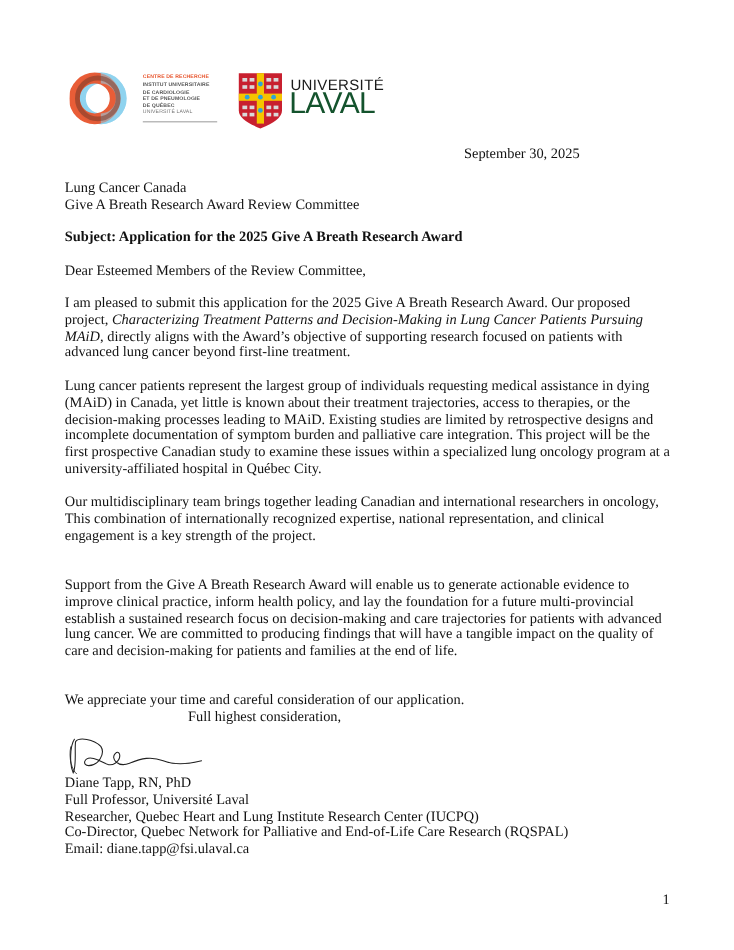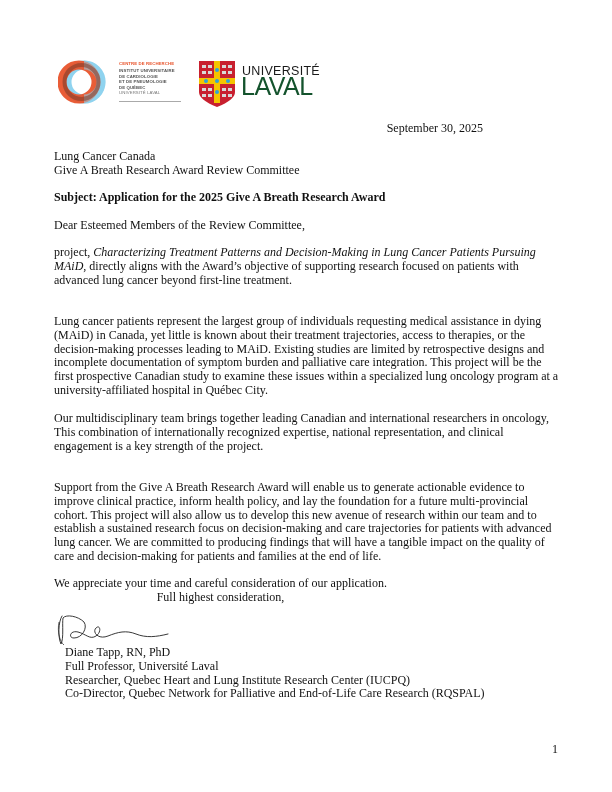--- a/index.html
+++ b/index.html
@@ -30,21 +30,21 @@
   .subject { left: 54px; top: 191px; font-weight: bold; }
   .salutation { left: 54px; top: 219px; }
   .para { position: absolute; left: 54px; width: 512px; font-size: 12px; line-height: 13.8px; }
   .para .ln { display: block; white-space: nowrap; }
   .p1 { top: 246px; }
   .p2 { top: 315px; }
   .p3 { top: 412px; }
   .p4 { top: 481px; }
   .closing { left: 54px; top: 577px; text-align: center; }
   .signature { position: absolute; left: 56px; top: 612px; width: 115px; height: 36px; }
-  .sigblock { left: 54px; top: 646px; margin-left: 11px; }
+  .sigblock { left: 54px; top: 646px; }
   .pagenum { position: absolute; left: 552px; top: 742px; font-size: 12px; }
   em { font-style: italic; text-align: center; }
 </style>
 </head>
 <body>
 
 <div class="page">
 
   <div class="logo-crc">
     <svg class="rings" viewBox="0 0 48 48">
@@ -103,20 +103,21 @@
 
   <div class="text addr">
     <div>Lung Cancer Canada</div>
     <div>Give A Breath Research Award Review Committee</div>
   </div>
 
   <div class="text subject">Subject: Application for the 2025 Give A Breath Research Award</div>
   <div class="text salutation">Dear Esteemed Members of the Review Committee,</div>
 
   <div class="para p1">
+    <span class="ln">I am pleased to submit this application for the 2025 Give A Breath Research Award. Our proposed</span>
     <span class="ln"><span>project, </span><em>Characterizing Treatment Patterns and Decision-Making in Lung Cancer Patients Pursuing</em></span>
     <span class="ln"><em>MAiD</em><span>, directly aligns with the Award’s objective of supporting research focused on patients with</span></span>
     <span class="ln">advanced lung cancer beyond first-line treatment.</span>
   </div>
 
   <div class="para p2">
     <span class="ln">Lung cancer patients represent the largest group of individuals requesting medical assistance in dying</span>
     <span class="ln">(MAiD) in Canada, yet little is known about their treatment trajectories, access to therapies, or the</span>
     <span class="ln">decision-making processes leading to MAiD. Existing studies are limited by retrospective designs and</span>
     <span class="ln">incomplete documentation of symptom burden and palliative care integration. This project will be the</span>
@@ -126,37 +127,37 @@
 
   <div class="para p3">
     <span class="ln">Our multidisciplinary team brings together leading Canadian and international researchers in oncology,</span>
     <span class="ln">This combination of internationally recognized expertise, national representation, and clinical</span>
     <span class="ln">engagement is a key strength of the project.</span>
   </div>
 
   <div class="para p4">
     <span class="ln">Support from the Give A Breath Research Award will enable us to generate actionable evidence to</span>
     <span class="ln">improve clinical practice, inform health policy, and lay the foundation for a future multi-provincial</span>
-    <span class="ln">cohort. This project will also allow us to develop this new avenue of research within our team and to</span>
     <span class="ln">establish a sustained research focus on decision-making and care trajectories for patients with advanced</span>
     <span class="ln">lung cancer. We are committed to producing findings that will have a tangible impact on the quality of</span>
     <span class="ln">care and decision-making for patients and families at the end of life.</span>
   </div>
 
   <div class="text closing">
     <div>We appreciate your time and careful consideration of our application.</div>
     <div>Full highest consideration,</div>
   </div>
 
   <svg class="signature" viewBox="0 0 115 36">
     <path d="M6 4 C2 10 2 26 5 32 C8 26 6 12 7 6 C10 2 22 4 28 10 C32 16 26 26 18 26 C12 26 14 18 22 20 C30 22 34 28 40 24 C46 20 44 12 40 16 C36 20 42 28 52 24 C62 20 70 18 80 22 C90 26 100 25 112 22" fill="none" stroke="#222" stroke-width="0.9" stroke-linecap="round"></path>
     <path d="M3 10 C1 20 4 30 8 33" fill="none" stroke="#222" stroke-width="0.7"></path>
   </svg>
 
   <div class="text sigblock">
     <div>Diane Tapp, RN, PhD</div>
     <div>Full Professor, Université Laval</div>
     <div>Researcher, Quebec Heart and Lung Institute Research Center (IUCPQ)</div>
     <div>Co-Director, Quebec Network for Palliative and End-of-Life Care Research (RQSPAL)</div>
+    <div>Email: diane.tapp@fsi.ulaval.ca</div>
   </div>
 
   <div class="pagenum">1</div>
 </div>
 
 </body></html>

